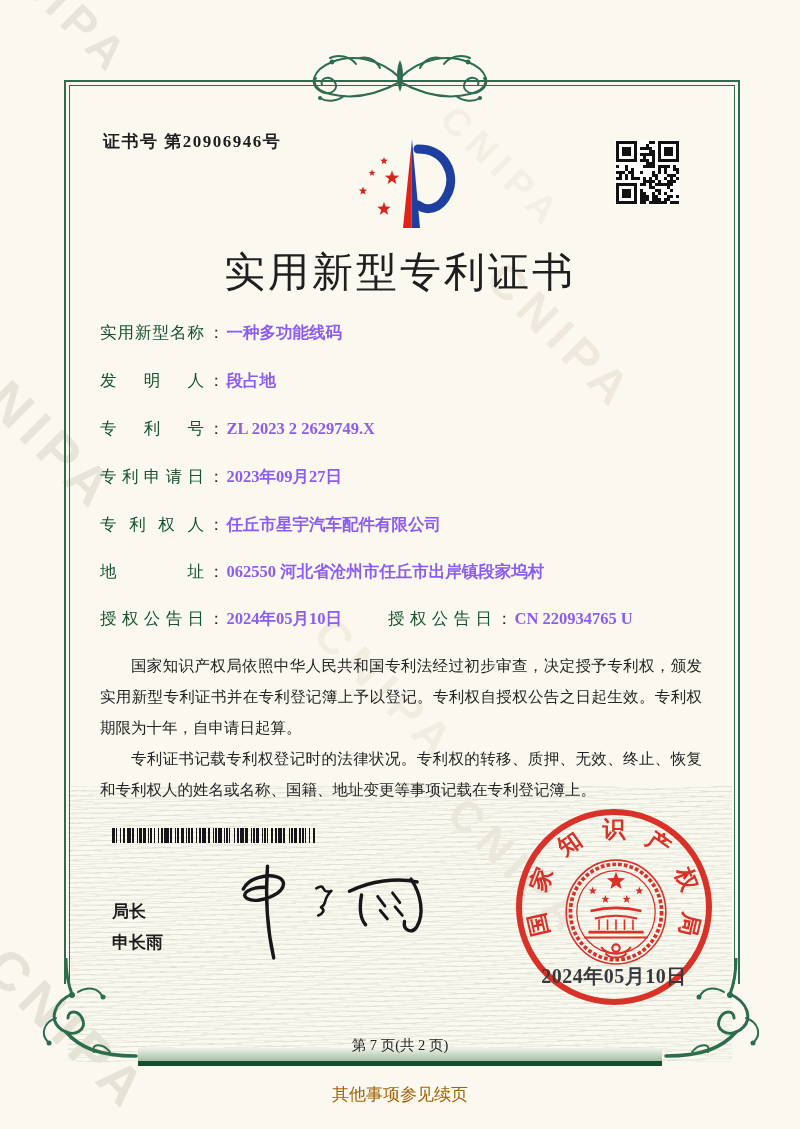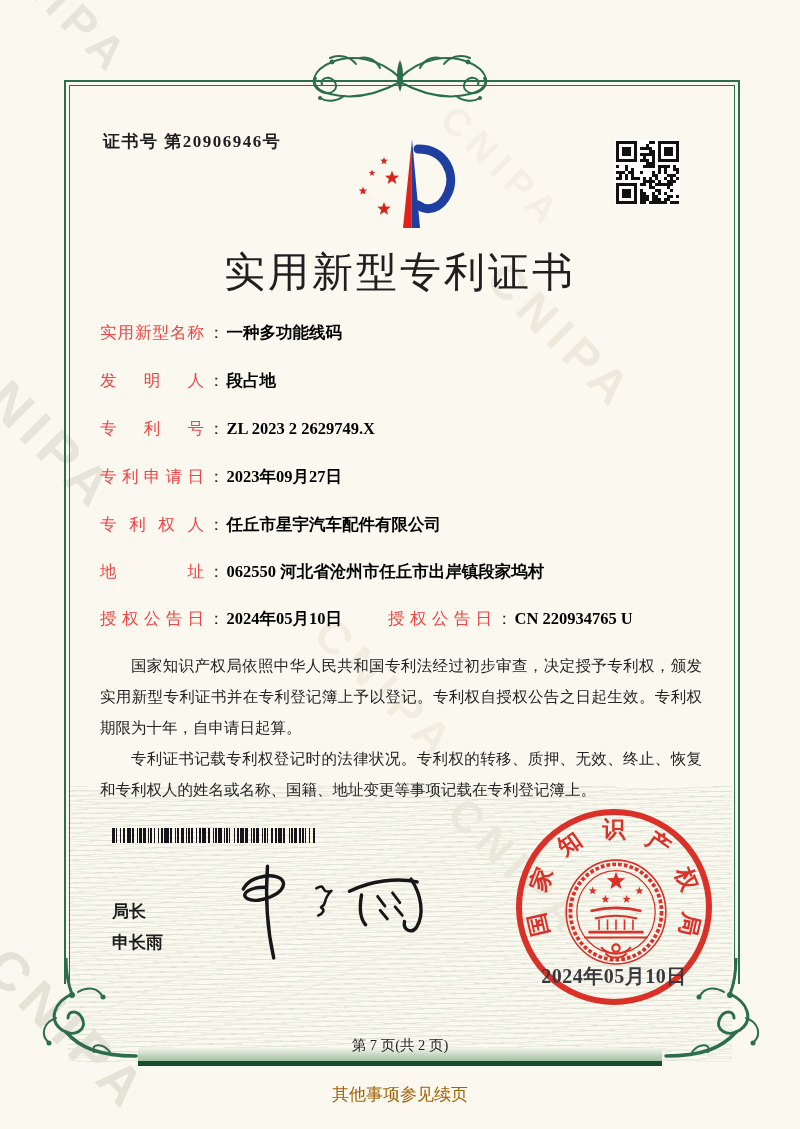--- a/index.html
+++ b/index.html
@@ -43,23 +43,23 @@
      letter-spacing:1.5px;z-index:2;}
   #logo{position:absolute;left:340px;top:131px;z-index:2;}
   #qr{position:absolute;left:615px;top:140px;z-index:2;background:#fff;padding:1px;}
   .title{position:absolute;left:0;top:245px;width:100%;text-align:center;font-size:41px;
      font-weight:normal;letter-spacing:3px;z-index:2;}
 
   .field{position:absolute;left:100px;width:620px;font-size:16.5px;z-index:2;white-space:nowrap;}
   .r1{top:322px;} .r2{top:370px;} .r3{top:418px;} .r4{top:466px;}
   .r5{top:514px;} .r6{top:561px;} .r7{top:608px;}
   .flabel{display:inline-block;width:104px;text-align:justify;text-align-last:justify;
-     -moz-text-align-last:justify;vertical-align:top;color:#ef4444;}
+     -moz-text-align-last:justify;vertical-align:top;color:#14532d;}
   .colon{margin:0 2px 0 4px;}
-  .fvalue{font-weight:bold;color:#000000;}
+  .fvalue{font-weight:bold;color:#8b5cf6;}
   .grant2{position:absolute;left:288px;top:0;}
 
   .paras{position:absolute;left:100px;top:650px;width:602px;z-index:2;font-size:15.5px;
      line-height:31px;text-align:justify;color:#242424;}
   .paras p{margin:0;text-indent:2em;}
 
   #barcode{position:absolute;left:112px;top:828px;z-index:2;}
   .signer{position:absolute;left:112px;top:896px;z-index:2;
      font-family:"Liberation Sans","DejaVu Sans",sans-serif;font-weight:bold;
      font-size:17px;line-height:31px;color:#1c1c1c;}

